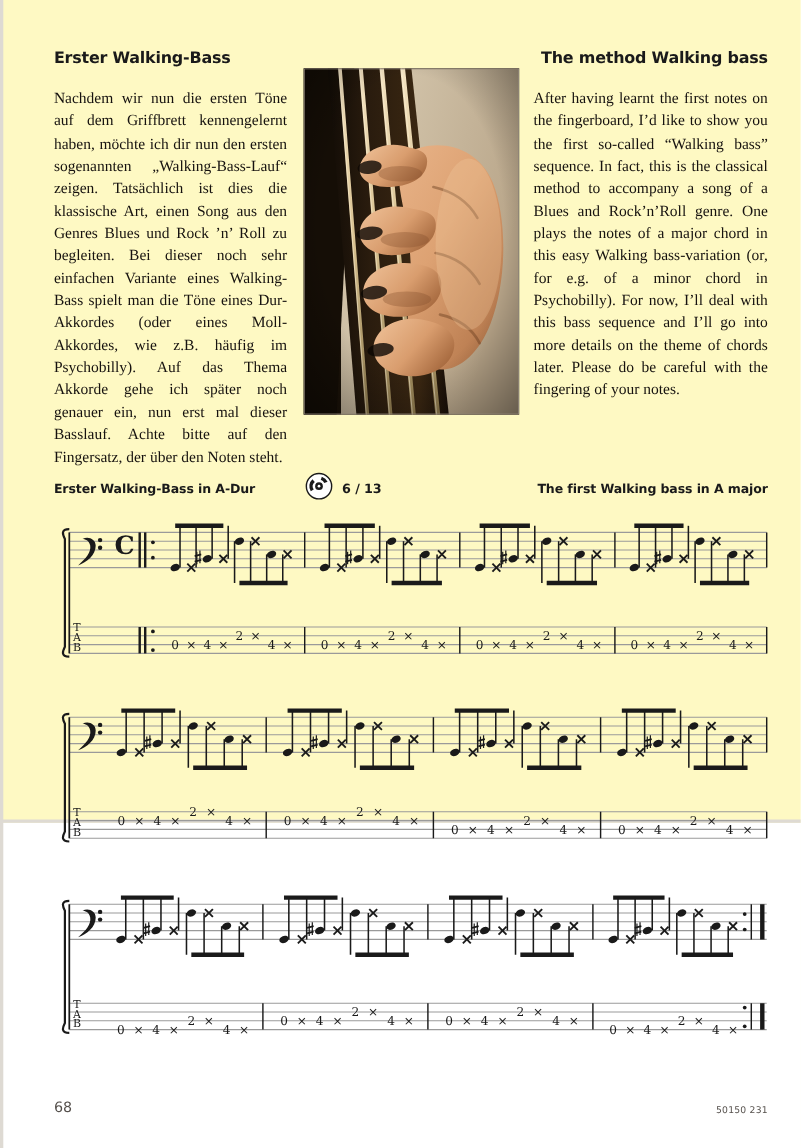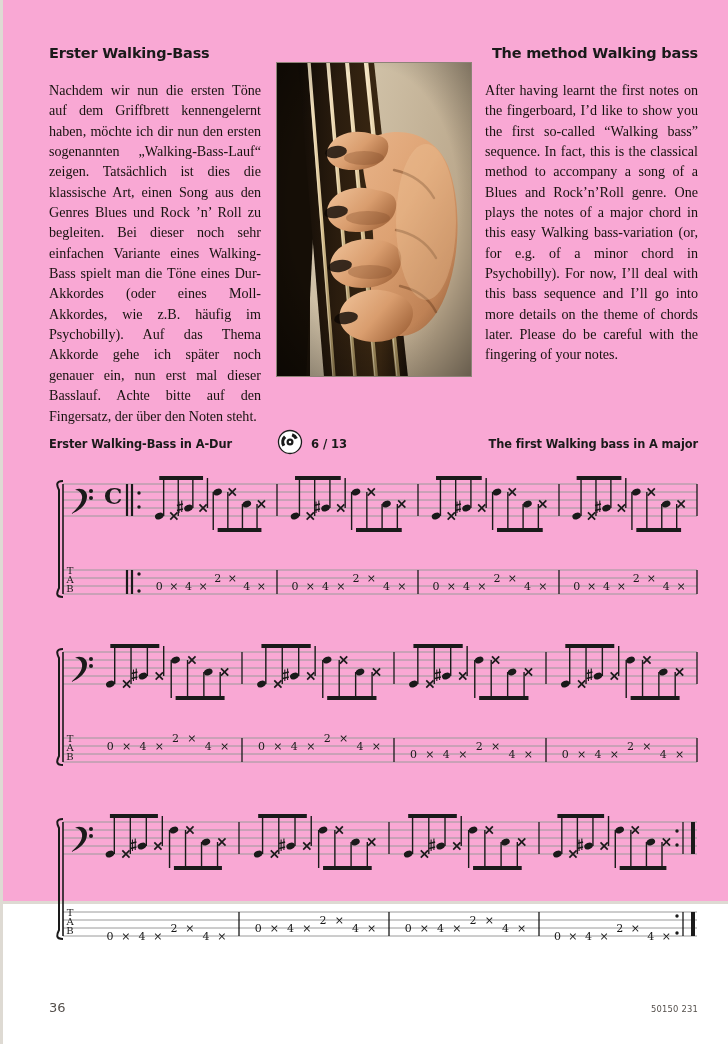--- a/index.html
+++ b/index.html
@@ -11,22 +11,22 @@
     font-family: "Liberation Serif", serif;
     color: #1a1a1a;
     position: relative;
     overflow: hidden;
   }
 
   
   .page {
     position: absolute;
     left: 0; top: 0;
-    width: 728px; height: 904px;
-    background: #f9a8d4;
+    width: 728px; height: 748px;
+    background: #fef9c3;
   }
   .page-edge-left {
     position: absolute; left: 0; top: 0;
     width: 3px; height: 1044px;
     background: #dedad3;
   }
   .page-edge-bottom {
     position: absolute; left: 0; bottom: 0;
     width: 728px; height: 3px;
     background: #dedad3;
@@ -824,17 +824,17 @@
           <text x="539.5495" y="132">4</text>
           <text x="555.1195" y="132">×</text>
           <text x="570.6895" y="124">2</text>
           <text x="586.2595" y="124">×</text>
           <text x="601.8294999999999" y="132">4</text>
           <text x="617.3995" y="132">×</text>
         </g>
     </svg>
   </div>
 
-  <div class="footer-item" id="page-number">36</div>
+  <div class="footer-item" id="page-number">68</div>
 
   <div class="footer-item" id="catalog-number">50150 231</div>
 
 </div>
 
 </body></html>

